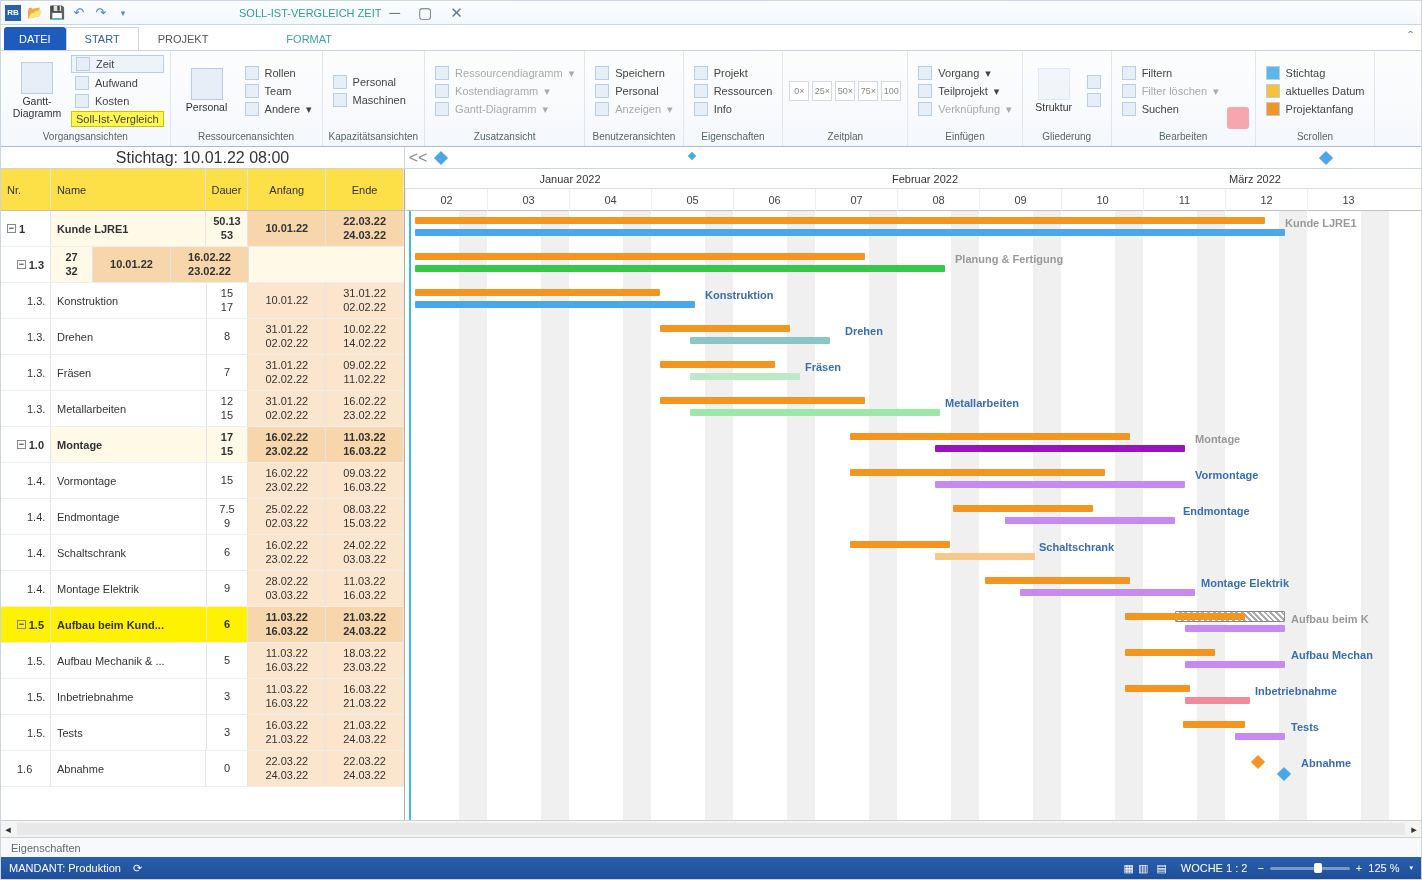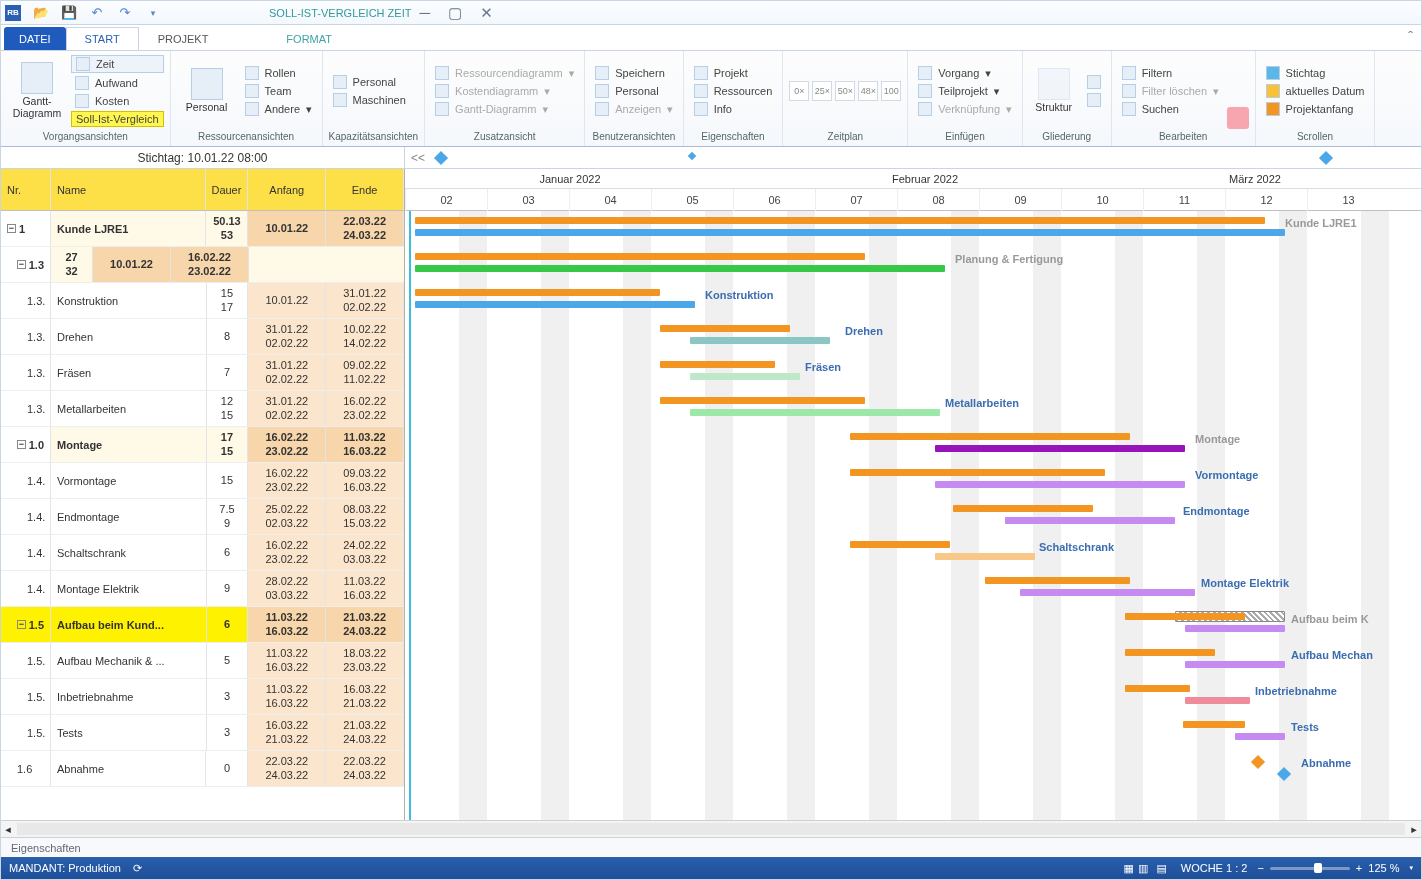--- a/index.html
+++ b/index.html
@@ -15,21 +15,21 @@
     --purple:#9614ba;
     --lav:#c58bf3;
     --pink:#f08b9c;
     --yellow:#fff200;
   }
   *{box-sizing:border-box;}
   body{margin:0;font:11px Tahoma,Segoe UI,Arial,sans-serif;color:#333;background:#fff;overflow:hidden;}
   .app{width:1422px;height:880px;border:1px solid var(--border);display:flex;flex-direction:column;background:#fff;}
   
   .titlebar{height:24px;display:flex;align-items:center;background:linear-gradient(#fbfdff,#f3f8fd);border-bottom:1px solid var(--border);padding:0 4px;}
-  .titlebar .qat{display:flex;gap:12px;align-items:center;}
+  .titlebar .qat{display:flex;gap:6px;align-items:center;}
   .titlebar .qat span.ico{width:16px;height:16px;display:inline-flex;align-items:center;justify-content:center;color:#5588cc;font-size:13px;}
   .titlebar .context{margin-left:100px;color:#339999;font-size:11px;padding:2px 8px;}
   .titlebar .title{flex:1;text-align:center;color:#556;}
   .titlebar .winbtns{display:flex;gap:18px;color:#678;font-size:15px;padding-right:8px;}
   
   .tabrow{height:26px;display:flex;align-items:flex-end;background:#fff;border-bottom:1px solid var(--border);}
   .tab{padding:5px 18px;font-size:11px;color:#555;border:1px solid transparent;border-bottom:none;cursor:pointer;}
   .tab.datei{background:#1e5bbd;color:#fff;border-radius:3px 3px 0 0;margin-left:3px;padding:5px 14px;}
   .tab.active{color:var(--blue);border-color:var(--border);background:#fff;}
   .tab.context{color:#3ea3a3;}
@@ -44,21 +44,21 @@
   .bigbtn span.t{font-size:10.5px;text-align:center;line-height:1.1;margin-top:2px;}
   .stack{display:flex;flex-direction:column;gap:2px;}
   .smbtn{display:flex;align-items:center;gap:6px;padding:1px 4px;font-size:11px;color:#444;white-space:nowrap;}
   .smbtn .si{width:14px;height:14px;display:inline-block;background:#e6eef8;border:1px solid #b8cde6;}
   .smbtn.sel{background:#fff750;border:1px solid #d3c100;}
   .smbtn.sel2{background:#eef3fa;border:1px solid #b8cde6;}
   .smbtn.gray{color:#aaa;}
   .tltip{display:flex;gap:3px;}
   .zoomico{width:20px;height:20px;border:1px solid #d0d9e5;background:#fff;display:flex;align-items:center;justify-content:center;font-size:9px;color:#888;}
   
-  .stichtag{height:22px;line-height:22px;background:#fff;text-align:center;border-bottom:1px solid var(--border);font-size:12px;color:#333;display:flex;}
+  .stichtag{height:22px;line-height:22px;background:#fff;text-align:center;border-bottom:1px solid var(--border);font-size:16px;color:#333;display:flex;}
   .stichtag .left{width:404px;text-align:center;border-right:1px solid var(--border);}
   .stichtag .nav{width:26px;text-align:center;color:#888;}
   
   .main{flex:1;display:flex;overflow:hidden;}
   .leftpane{width:404px;border-right:1px solid #b0b0b0;display:flex;flex-direction:column;overflow:hidden;}
   .rightpane{flex:1;display:flex;flex-direction:column;overflow:hidden;position:relative;}
   
   .thead{display:flex;height:42px;border-bottom:1px solid #c0c0c0;background:#fde047;font-size:11px;color:#333;}
   .thead>div,.trow>div{border-right:1px solid #e4e4e4;padding:4px 6px;display:flex;align-items:center;}
   .c-nr{width:50px;}
@@ -248,21 +248,21 @@
         </div>
       </div>
       <div class="lbl">Eigenschaften</div>
     </div>
     <div class="group">
       <div class="body">
         <div class="tltip">
           <div class="zoomico">0×</div>
           <div class="zoomico">25×</div>
           <div class="zoomico">50×</div>
-          <div class="zoomico">48×</div>
+          <div class="zoomico">75×</div>
           <div class="zoomico">100</div>
         </div>
       </div>
       <div class="lbl">Zeitplan</div>
     </div>
     <div class="group">
       <div class="body">
         <div class="stack">
           <div class="smbtn"><span class="si"></span><span>Vorgang</span> ▾</div>
           <div class="smbtn"><span class="si"></span><span>Teilprojekt</span> ▾</div>

